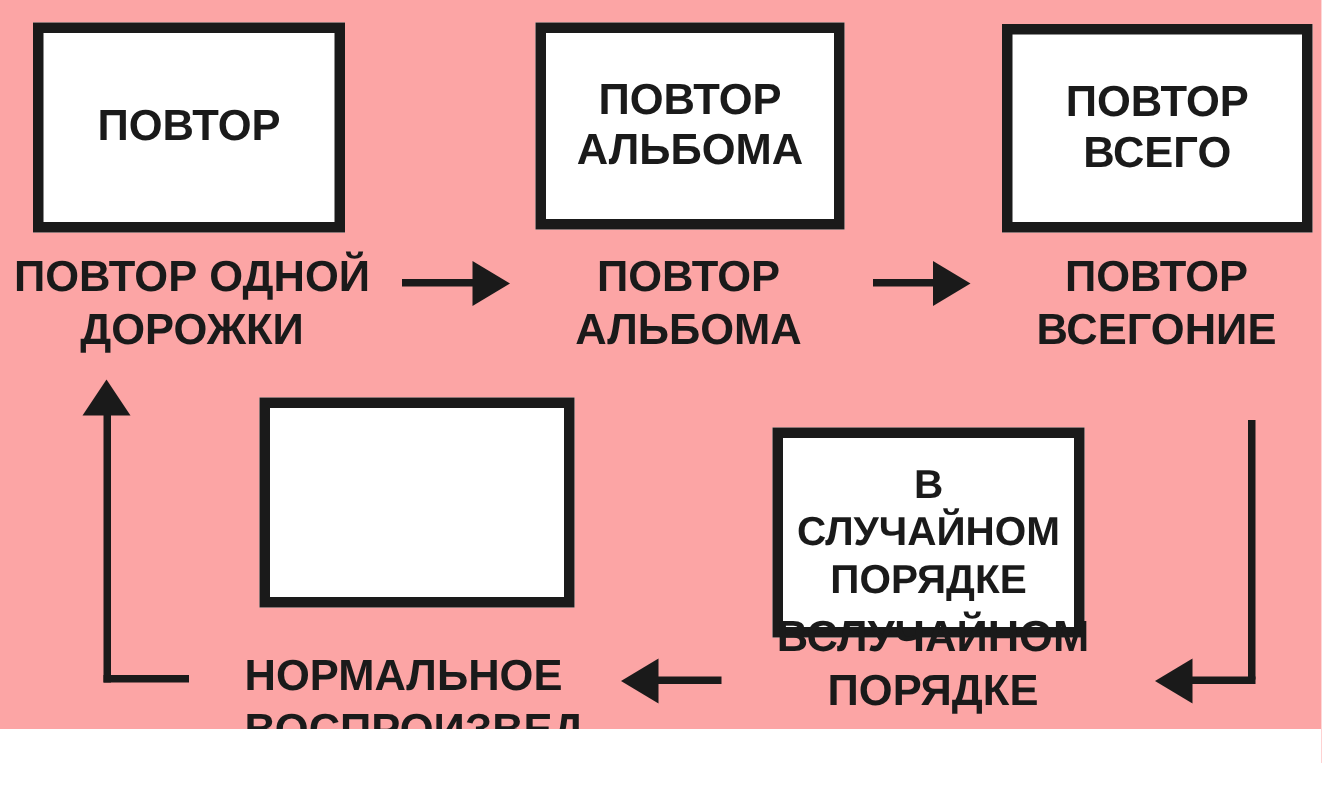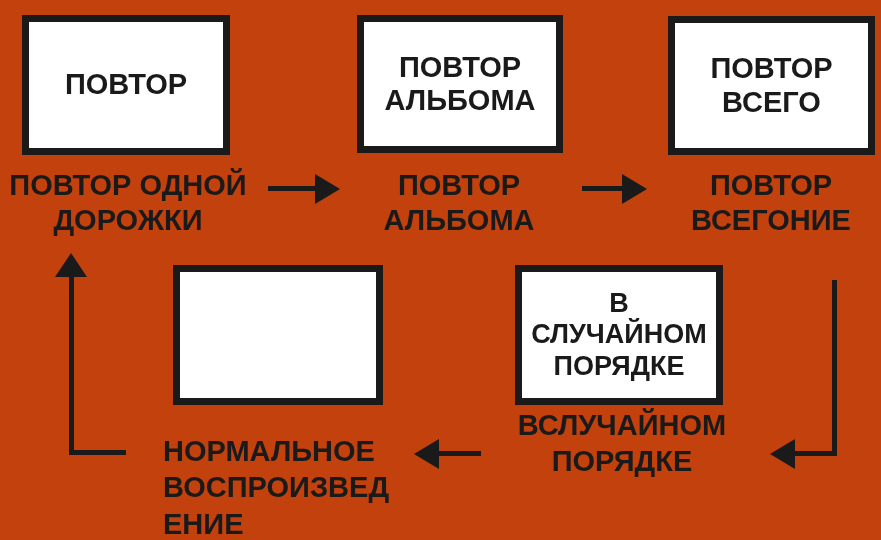--- a/index.html
+++ b/index.html
@@ -1,28 +1,28 @@
 <!DOCTYPE html>
 <html><head>
 <meta charset="utf-8">
 <style>
   * { margin:0; padding:0; box-sizing:border-box; }
   html,body { background:#ffffff; }
   body { font-family:"Liberation Sans", sans-serif; }
   .canvas {
-    position:relative; width:881px; height:540px;
-    background:#c2410c; overflow:hidden; color:#1a1a1a;
+    position:relative; width:881px; height:486px;
+    background:#fca5a5; overflow:hidden; color:#1a1a1a;
   }
   .node-box {
     position:absolute; border:7px solid #1a1a1a; background:#ffffff;
     display:flex; align-items:center; justify-content:center;
     text-align:center; font-weight:bold; font-size:29px; line-height:1.15;
     color:#1a1a1a; white-space:pre-line;
   }
-  .node-box.tight { font-size:27px; }
+  .node-box.tight { font-size:27px;margin-top:20px; }
   .caption {
     position:absolute; font-weight:bold; font-size:29px; line-height:1.2;
     color:#1a1a1a; white-space:pre-line;
   }
   .caption.centered { text-align:center; }
   .caption.loose { line-height:1.25; }
   .seg { position:absolute; background:#1a1a1a; }
   .head { position:absolute; width:0; height:0; }
   .head.right { border-top:15px solid transparent; border-bottom:15px solid transparent; border-left:25px solid #1a1a1a; }
   .head.left  { border-top:15px solid transparent; border-bottom:15px solid transparent; border-right:25px solid #1a1a1a; }

